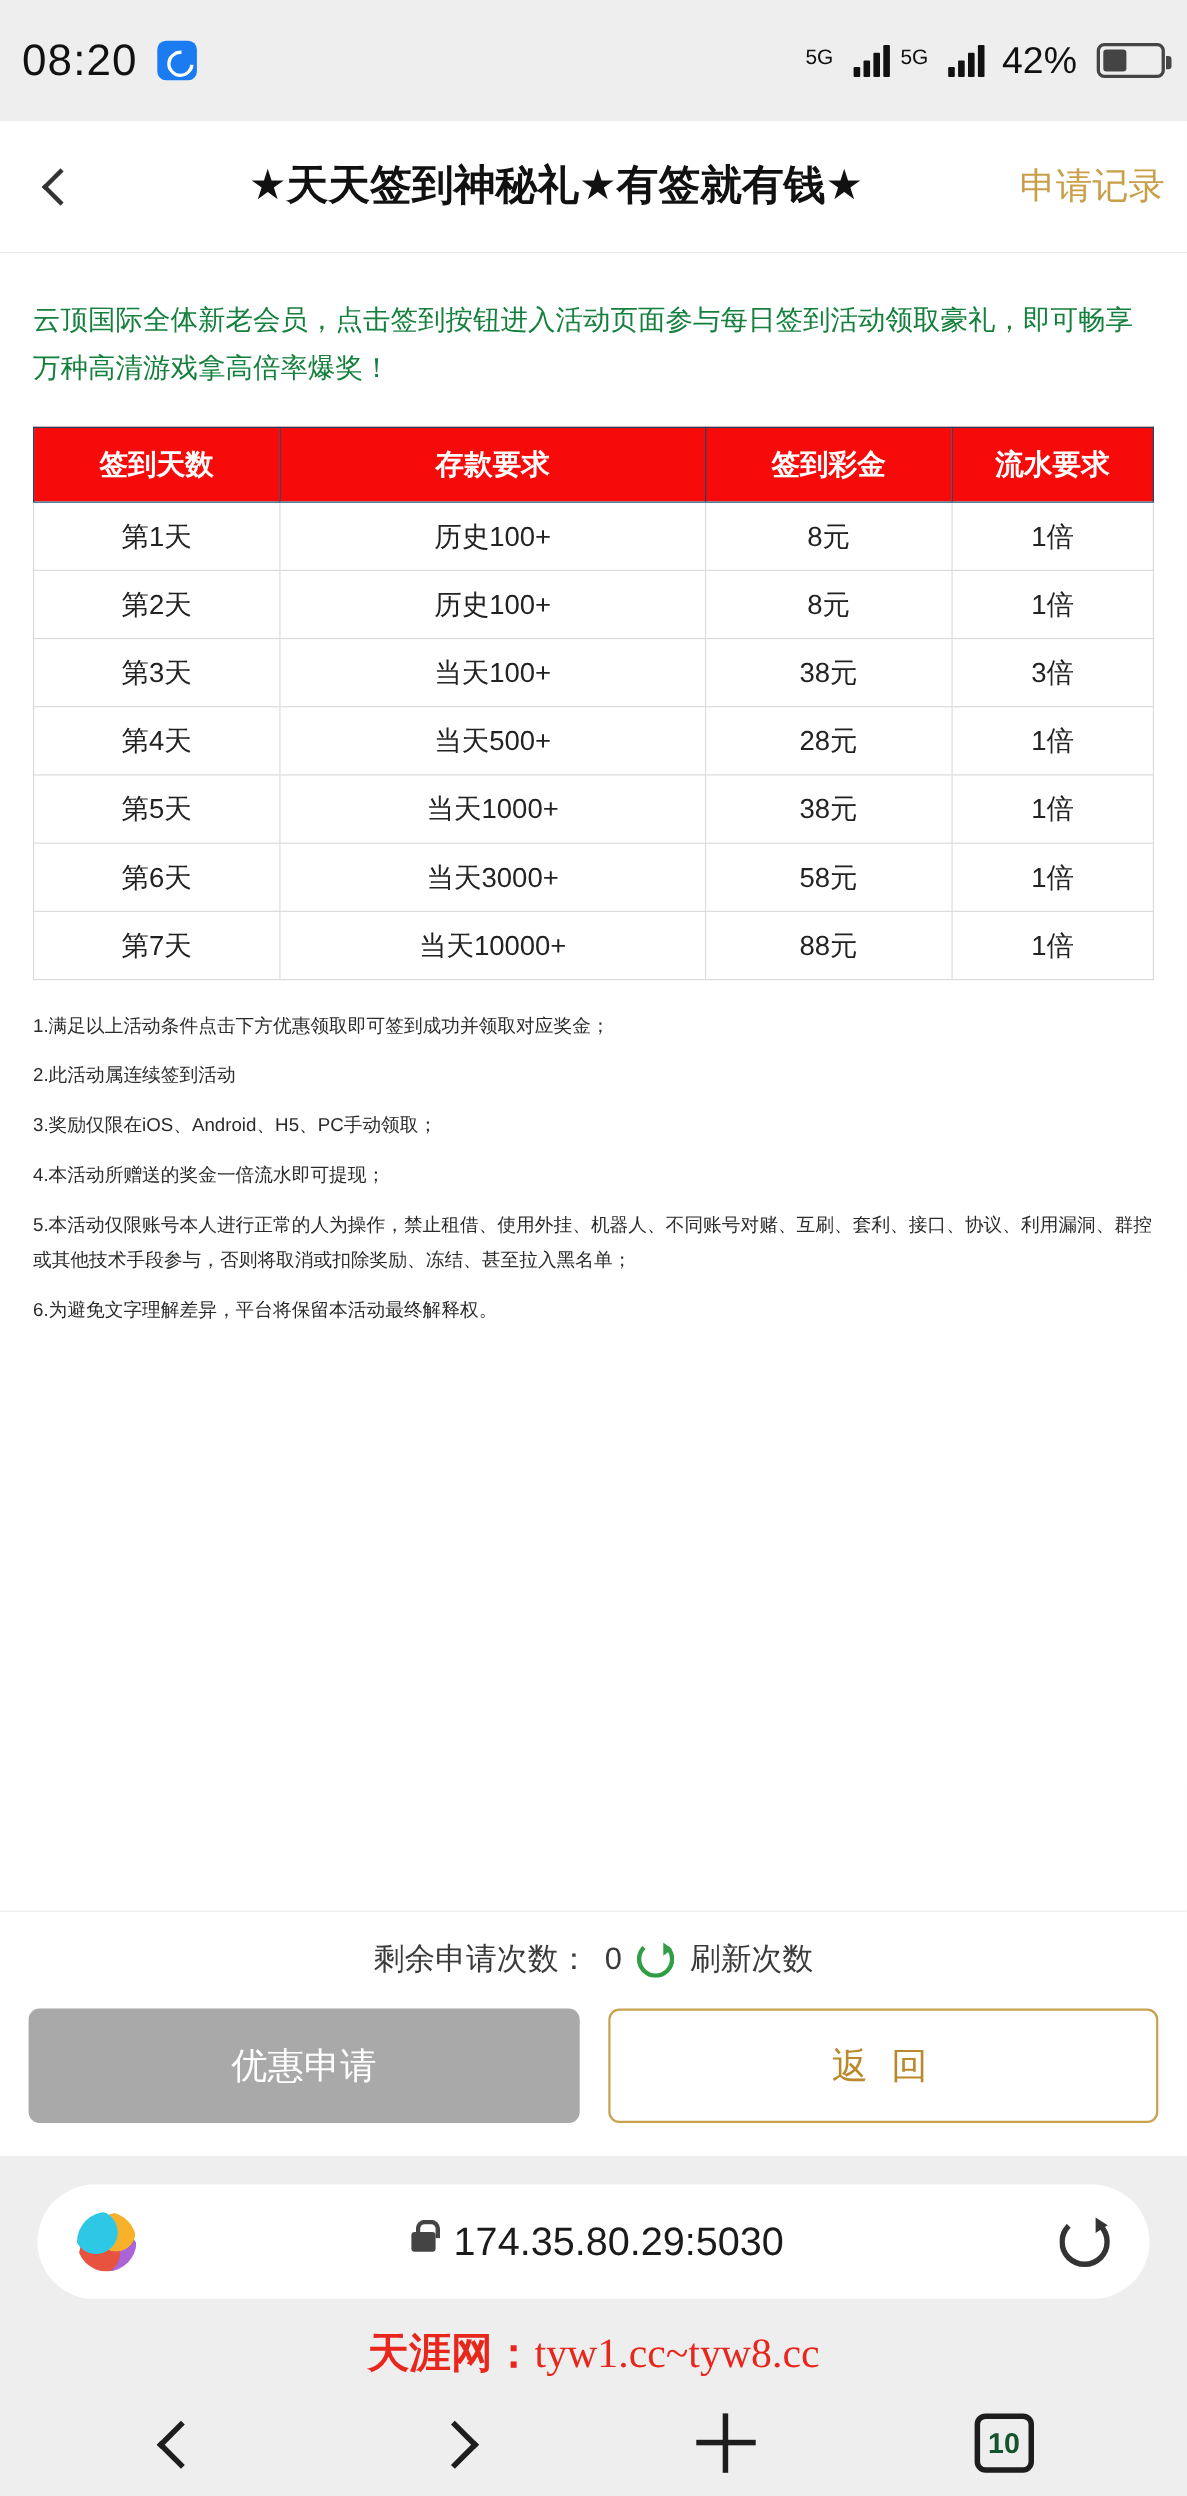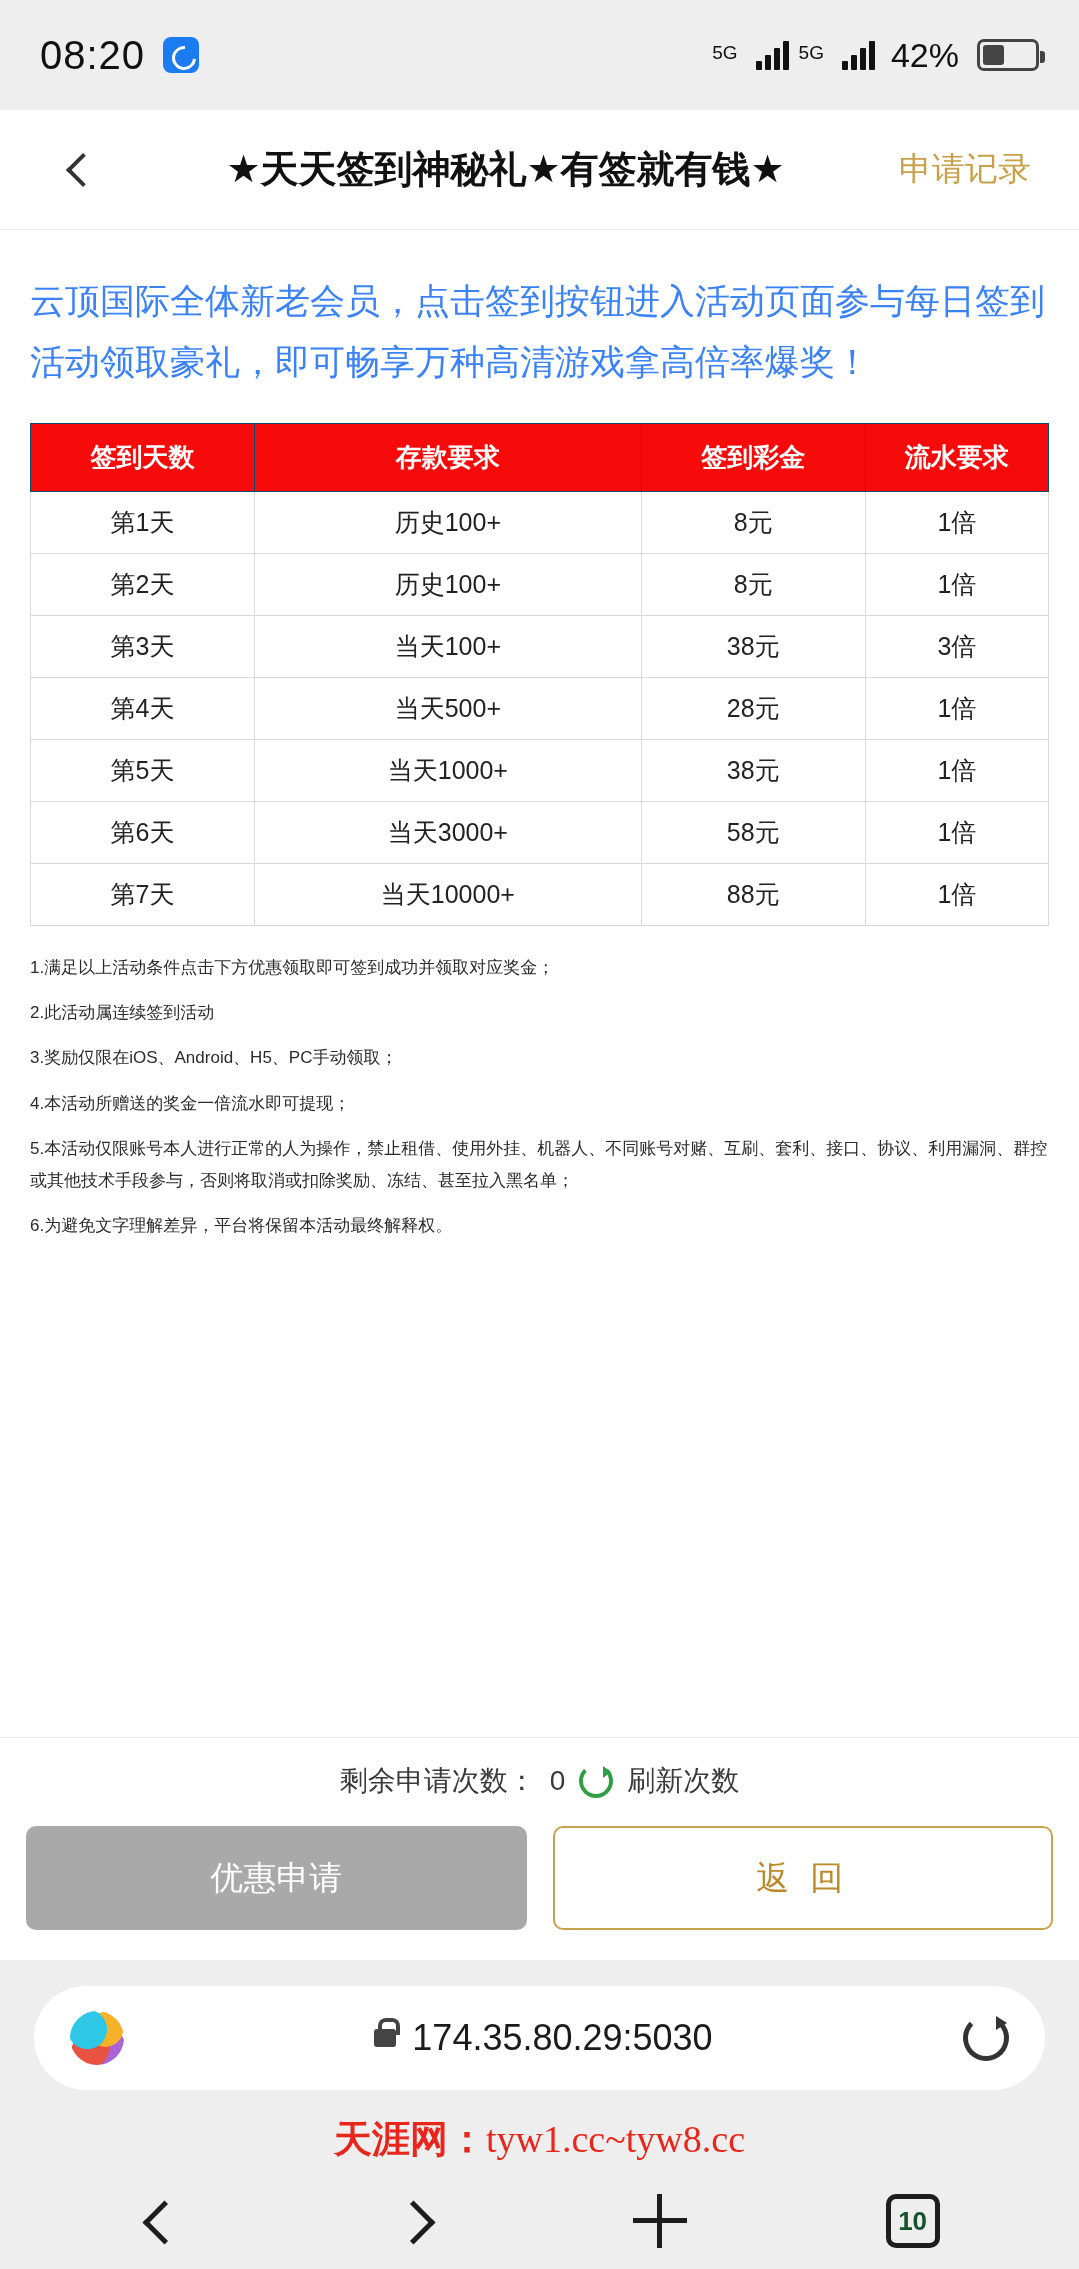--- a/index.html
+++ b/index.html
@@ -18,21 +18,21 @@
     display: flex;
     flex-direction: column;
   }
 
   
   .statusbar {
     height: 110px;
     background: #eeeeee;
     display: flex;
     align-items: center;
-    padding: 0 40px;
+    padding: 0 20px;
     flex: 0 0 auto;
   }
   .sb-time {
     font-size: 40px;
     color: #111;
     letter-spacing: 1px;
   }
   .sb-badge {
     width: 36px; height: 36px;
     background: #1a7cf0;
@@ -90,21 +90,21 @@
     border-radius: 0 3px 3px 0;
   }
   .batt span { display: block; height: 100%; background: #444; border-radius: 3px; }
 
   
   .header {
     background: #ffffff;
     min-height: 120px;
     display: flex;
     align-items: center;
-    padding: 10px 48px;
+    padding: 10px 20px;
     border-bottom: 1px solid #e9e9e9;
     flex: 0 0 auto;
   }
   .back-btn {
     width: 70px;
     flex: 0 0 70px;
     display: flex;
     align-items: center;
     justify-content: center;
     cursor: pointer;
@@ -134,22 +134,22 @@
   }
 
   
   .content {
     background: #ffffff;
     flex: 1 1 auto;
     padding: 40px 30px 0 30px;
     overflow: hidden;
   }
   .intro {
-    font-size: 35px;
-    color: #3b82f6;
+    font-size: 25px;
+    color: #15803d;
     line-height: 1.75;
     margin-bottom: 30px;
   }
 
   table.promo {
     width: 100%;
     border-collapse: collapse;
     table-layout: fixed;
     margin-bottom: 26px;
   }

